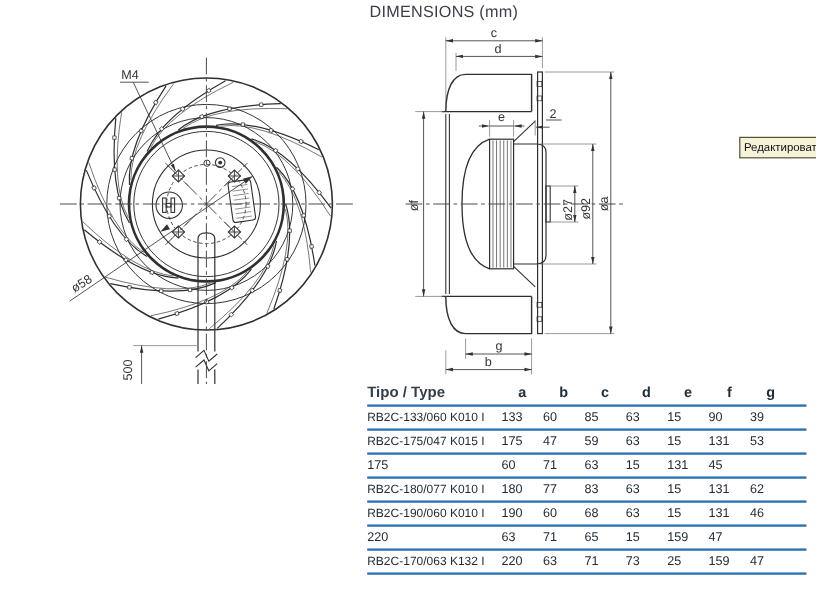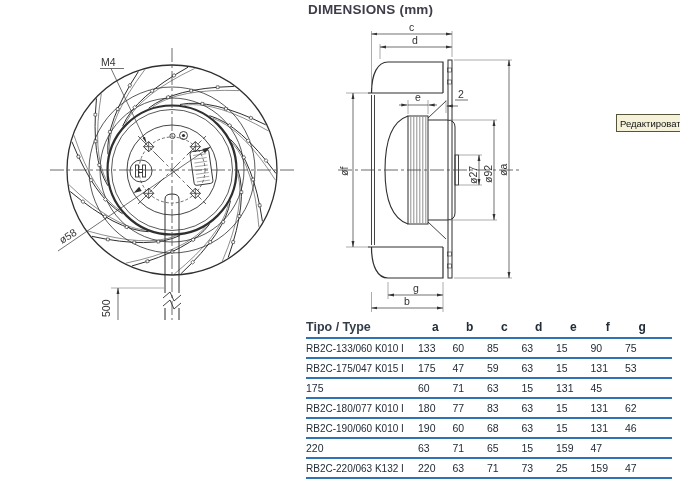--- a/index.html
+++ b/index.html
@@ -1,19 +1,19 @@
 <!DOCTYPE html>
 <html style="--blue: #2e74b5;"><head>
 <meta charset="utf-8">
 <style>
   :root{ --blue:#2e74b5; --ink:#2f2f2f; --txt:#222d38; }
   *{margin:0;padding:0;box-sizing:border-box}
   body{width:680px;height:494px;background:#fff;position:relative;overflow:hidden;
        font-family:"Liberation Sans",sans-serif;}
-  .page-title{position:absolute;left:308px;top:2px;font-size:13.5px;font-weight:700;
+  .page-title{position:absolute;left:308px;top:2px;font-size:13.5px;font-weight:400;
        color:#3e3e4a;letter-spacing:.2px}
   svg{position:absolute;left:0;top:0}
   .dt{font-size:10.5px;fill:#333;font-family:"Liberation Sans",sans-serif}
   .dl{stroke:#333;stroke-width:.7;fill:none}
   .ext{stroke:#666;stroke-width:.55;fill:none}
   .main{stroke:var(--ink);fill:none}
   .cl{stroke:#444;stroke-width:.8;fill:none;stroke-dasharray:14 3 3 3}
   
   .dim-table{position:absolute;left:306px;top:320px;width:366px;color:var(--txt)}
   .thead,.trow{display:grid;grid-template-columns:112px repeat(7,34.5px)}
@@ -297,21 +297,21 @@
     </div>
   <div>
       <div class="trow">
         <div class="tc type">RB2C-133/060 K010 I</div>
         <div class="tc num">133</div>
         <div class="tc num">60</div>
         <div class="tc num">85</div>
         <div class="tc num">63</div>
         <div class="tc num">15</div>
         <div class="tc num">90</div>
-        <div class="tc num">75</div>
+        <div class="tc num">39</div>
       </div>
       <div class="trow">
         <div class="tc type">RB2C-175/047 K015 I</div>
         <div class="tc num">175</div>
         <div class="tc num">47</div>
         <div class="tc num">59</div>
         <div class="tc num">63</div>
         <div class="tc num">15</div>
         <div class="tc num">131</div>
         <div class="tc num">53</div>
@@ -348,21 +348,21 @@
       <div class="trow">
         <div class="tc num">220</div>
         <div class="tc num">63</div>
         <div class="tc num">71</div>
         <div class="tc num">65</div>
         <div class="tc num">15</div>
         <div class="tc num">159</div>
         <div class="tc num">47</div>
       </div>
       <div class="trow">
-        <div class="tc type">RB2C-220/063 K132 I</div>
+        <div class="tc type">RB2C-170/063 K132 I</div>
         <div class="tc num">220</div>
         <div class="tc num">63</div>
         <div class="tc num">71</div>
         <div class="tc num">73</div>
         <div class="tc num">25</div>
         <div class="tc num">159</div>
         <div class="tc num">47</div>
       </div>
     </div>
 </div>

